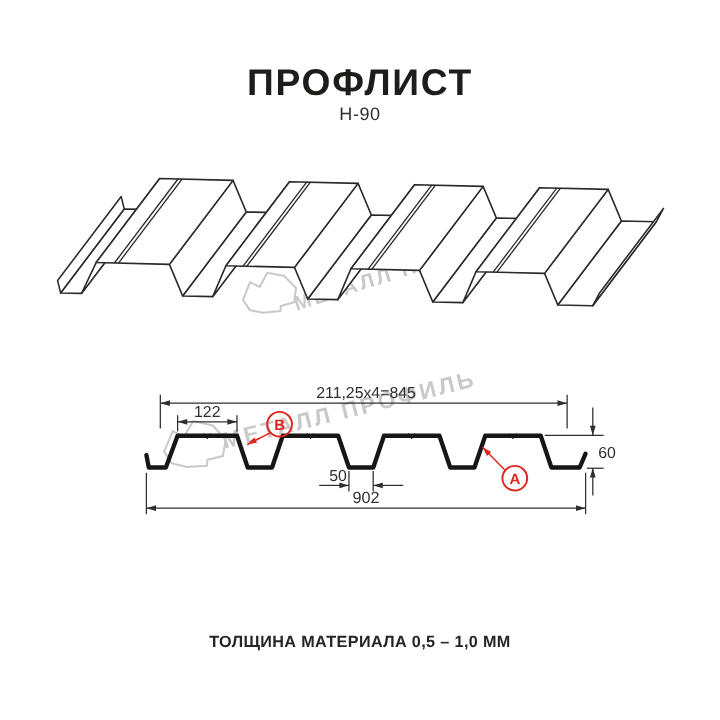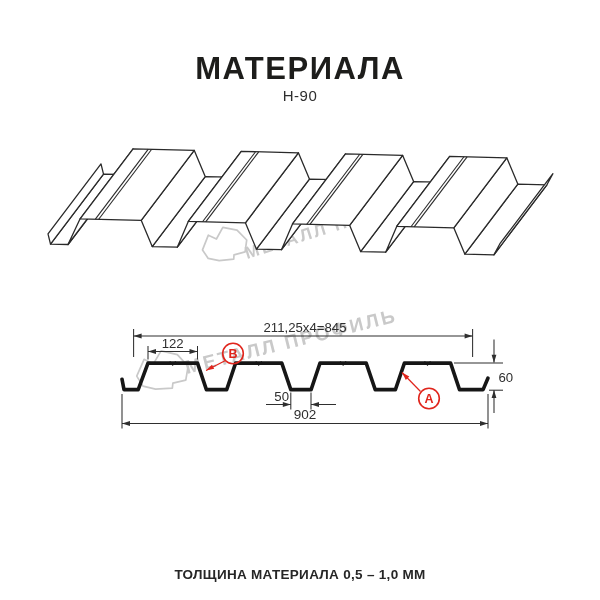--- a/index.html
+++ b/index.html
@@ -4,21 +4,21 @@
 <style>
   html,body{margin:0;padding:0;background:#ffffff;}
   #stage{position:relative;width:600px;height:600px;background:#fff;overflow:hidden;
          font-family:"Liberation Sans",sans-serif;}
   #art{position:absolute;left:0;top:0;width:600px;height:600px;}
   .title{position:absolute;left:0;top:51px;width:600px;text-align:center;
          font-size:31px;font-weight:bold;letter-spacing:1.5px;color:#1d1d1b;}
   .subtitle{position:absolute;left:0;top:87px;width:600px;text-align:center;
          font-size:15px;font-weight:400;letter-spacing:.5px;color:#2e2e2e;}
   .footer{position:absolute;left:0;top:527px;width:600px;text-align:center;
-         font-size:13.5px;font-weight:bold;letter-spacing:.3px;color:#262626;margin-top:40px;}
+         font-size:13.5px;font-weight:bold;letter-spacing:.3px;color:#262626;}
   svg text{font-family:"Liberation Sans",sans-serif;}
 </style>
 </head>
 <body>
 
 <div id="stage">
   <svg id="art" viewBox="0 0 600 600">
       <g>
         <g transform="translate(196,231) rotate(-10) scale(0.52)">
           <path d="M6,38 L22,12 L36,22 L52,2 L78,12 L93,34 L86,56 L64,58 L62,66 L34,64 L14,56 Z" fill="none" stroke="#c9c9c9" stroke-width="1.7" vector-effect="non-scaling-stroke" stroke-linejoin="round"></path>
@@ -120,16 +120,16 @@
         <line x1="225.5" y1="360.5" x2="206" y2="370.5" stroke="#e0251c" stroke-width="1.2"></line>
         <path d="M206,370.5 L211.93684899218528,364.62515327485147 L214.19031249355754,368.86330172057427 Z" fill="#e0251c"></path>
       </g>
       <g>
         <circle cx="429" cy="398.5" r="10.3" fill="none" stroke="#e0251c" stroke-width="1.6"></circle>
         <text x="429" y="403" font-size="12.5" text-anchor="middle" fill="#e0251c" font-weight="bold" letter-spacing="0">А</text>
         <line x1="420.5" y1="391.5" x2="402" y2="372.5" stroke="#e0251c" stroke-width="1.2"></line>
         <path d="M402,372.5 L409.2836824844847,376.58753831360764 L405.8308514428592,379.9218984918108 Z" fill="#e0251c"></path>
       </g>
     </svg>
-  <div class="title">МАТЕРИАЛА</div>
+  <div class="title">ПРОФЛИСТ</div>
   <div class="subtitle">Н-90</div>
   <div class="footer">ТОЛЩИНА МАТЕРИАЛА 0,5 – 1,0 ММ</div>
 </div>
 
 </body></html>

